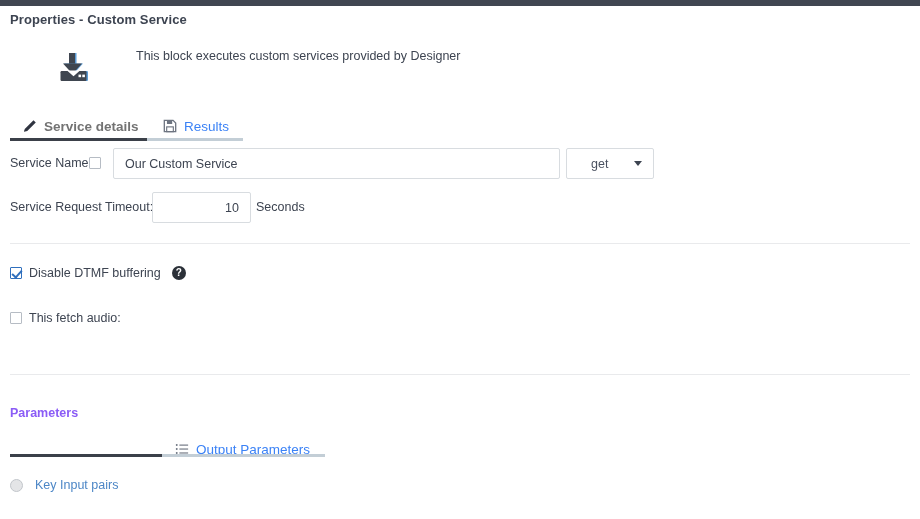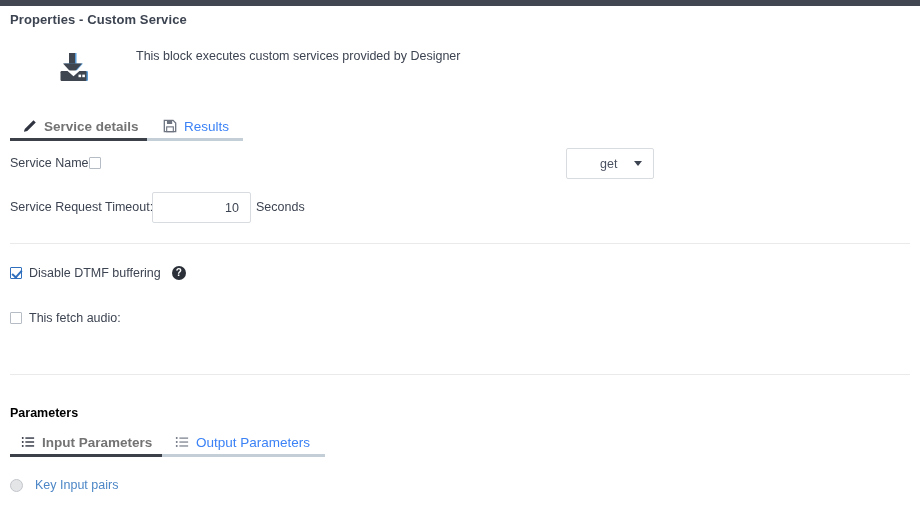--- a/index.html
+++ b/index.html
@@ -112,21 +112,21 @@
     border: 1px solid #d8dce0;
     background: #ffffff;
     border-radius: 2px;
     cursor: pointer;
     display: flex;
     align-items: center;
   }
   .dropdown .dd-value {
     font-size: 12.5px;
     color: #4a5160;
-    margin-left: 33px;
+    margin-left: 24px;
   }
   .dropdown .dd-caret {
     position: absolute;
     right: 11px;
     width: 0; height: 0;
     border-left: 4.5px solid transparent;
     border-right: 4.5px solid transparent;
     border-top: 5.5px solid #3d4451;
   }
 
@@ -181,21 +181,21 @@
     width: 900px;
     height: 1px;
     background: #e9eaec;
   }
 
   
   .section-heading {
     position: absolute;
     font-size: 12.5px;
     font-weight: bold;
-    color: #000000;
+    color: #8b5cf6;
     white-space: nowrap;
   }
 
   
   .radio-row {
     position: absolute;
     display: flex;
     align-items: center;
     gap: 12px;
     white-space: nowrap;
@@ -267,20 +267,21 @@
     <div class="tab-underline active" style="left:10px;  top:25px; width:137px;"></div>
     <div class="tab-underline inactive" style="left:147px; top:25px; width:96px;"></div>
   </div>
 
   <div class="field-label" style="left:10px; top:156px;">Service Name:</div>
 
   <div class="chk-row" style="left:89px; top:157px;">
     <span class="chk-box"></span>
   </div>
 
+  <input class="txt-input" type="text" style="left: 113px; top: 148px; width: 447px; height: 31px;" value="Our Custom Service">
 
   <div class="dropdown" style="left:566px; top:148px; width:88px; height:31px;">
     <span class="dd-value">get</span>
     <span class="dd-caret"></span>
   </div>
 
   <div class="field-label" style="left:10px; top:200px;">Service Request Timeout:</div>
 
   <input class="txt-input num-input" type="text" style="left: 152px; top: 192px; width: 99px; height: 31px;" value="10">
 
@@ -298,35 +299,22 @@
     <span class="chk-box"></span>
     <span class="chk-label">This fetch audio:</span>
   </div>
 
   <div class="hr" style="top:374px;"></div>
 
   <div class="section-heading" style="left:10px; top:406px;">Parameters</div>
 
   <div class="tabstrip" style="left:0; top:429px; width:400px;">
 
-    <div class="tab active" style="left:21px;">
-      <span class="tab-ico">
-        <svg width="14" height="14" viewBox="0 0 16 16" xmlns="http://www.w3.org/2000/svg">
-          <circle cx="2" cy="3.5" r="1.1" fill="#2f3440"></circle>
-          <circle cx="2" cy="8" r="1.1" fill="#2f3440"></circle>
-          <circle cx="2" cy="12.5" r="1.1" fill="#2f3440"></circle>
-          <rect x="5" y="2.7" width="10" height="1.6" fill="#2f3440"></rect>
-          <rect x="5" y="7.2" width="10" height="1.6" fill="#2f3440"></rect>
-          <rect x="5" y="11.7" width="10" height="1.6" fill="#2f3440"></rect>
-        </svg>
-      </span>
-      <span class="tab-label">Input Parameters</span>
-    </div>
-
-    <div class="tab inactive" style="left:175px;">
+
+    <div class="tab inactive" style="left:175px;margin-top:7px;">
       <span class="tab-ico">
         <svg width="14" height="14" viewBox="0 0 16 16" xmlns="http://www.w3.org/2000/svg">
           <circle cx="2" cy="3.5" r="1.1" fill="#6d7480"></circle>
           <circle cx="2" cy="8" r="1.1" fill="#6d7480"></circle>
           <circle cx="2" cy="12.5" r="1.1" fill="#6d7480"></circle>
           <rect x="5" y="2.9" width="10" height="1.3" fill="#6d7480"></rect>
           <rect x="5" y="7.4" width="10" height="1.3" fill="#6d7480"></rect>
           <rect x="5" y="11.9" width="10" height="1.3" fill="#6d7480"></rect>
         </svg>
       </span>

